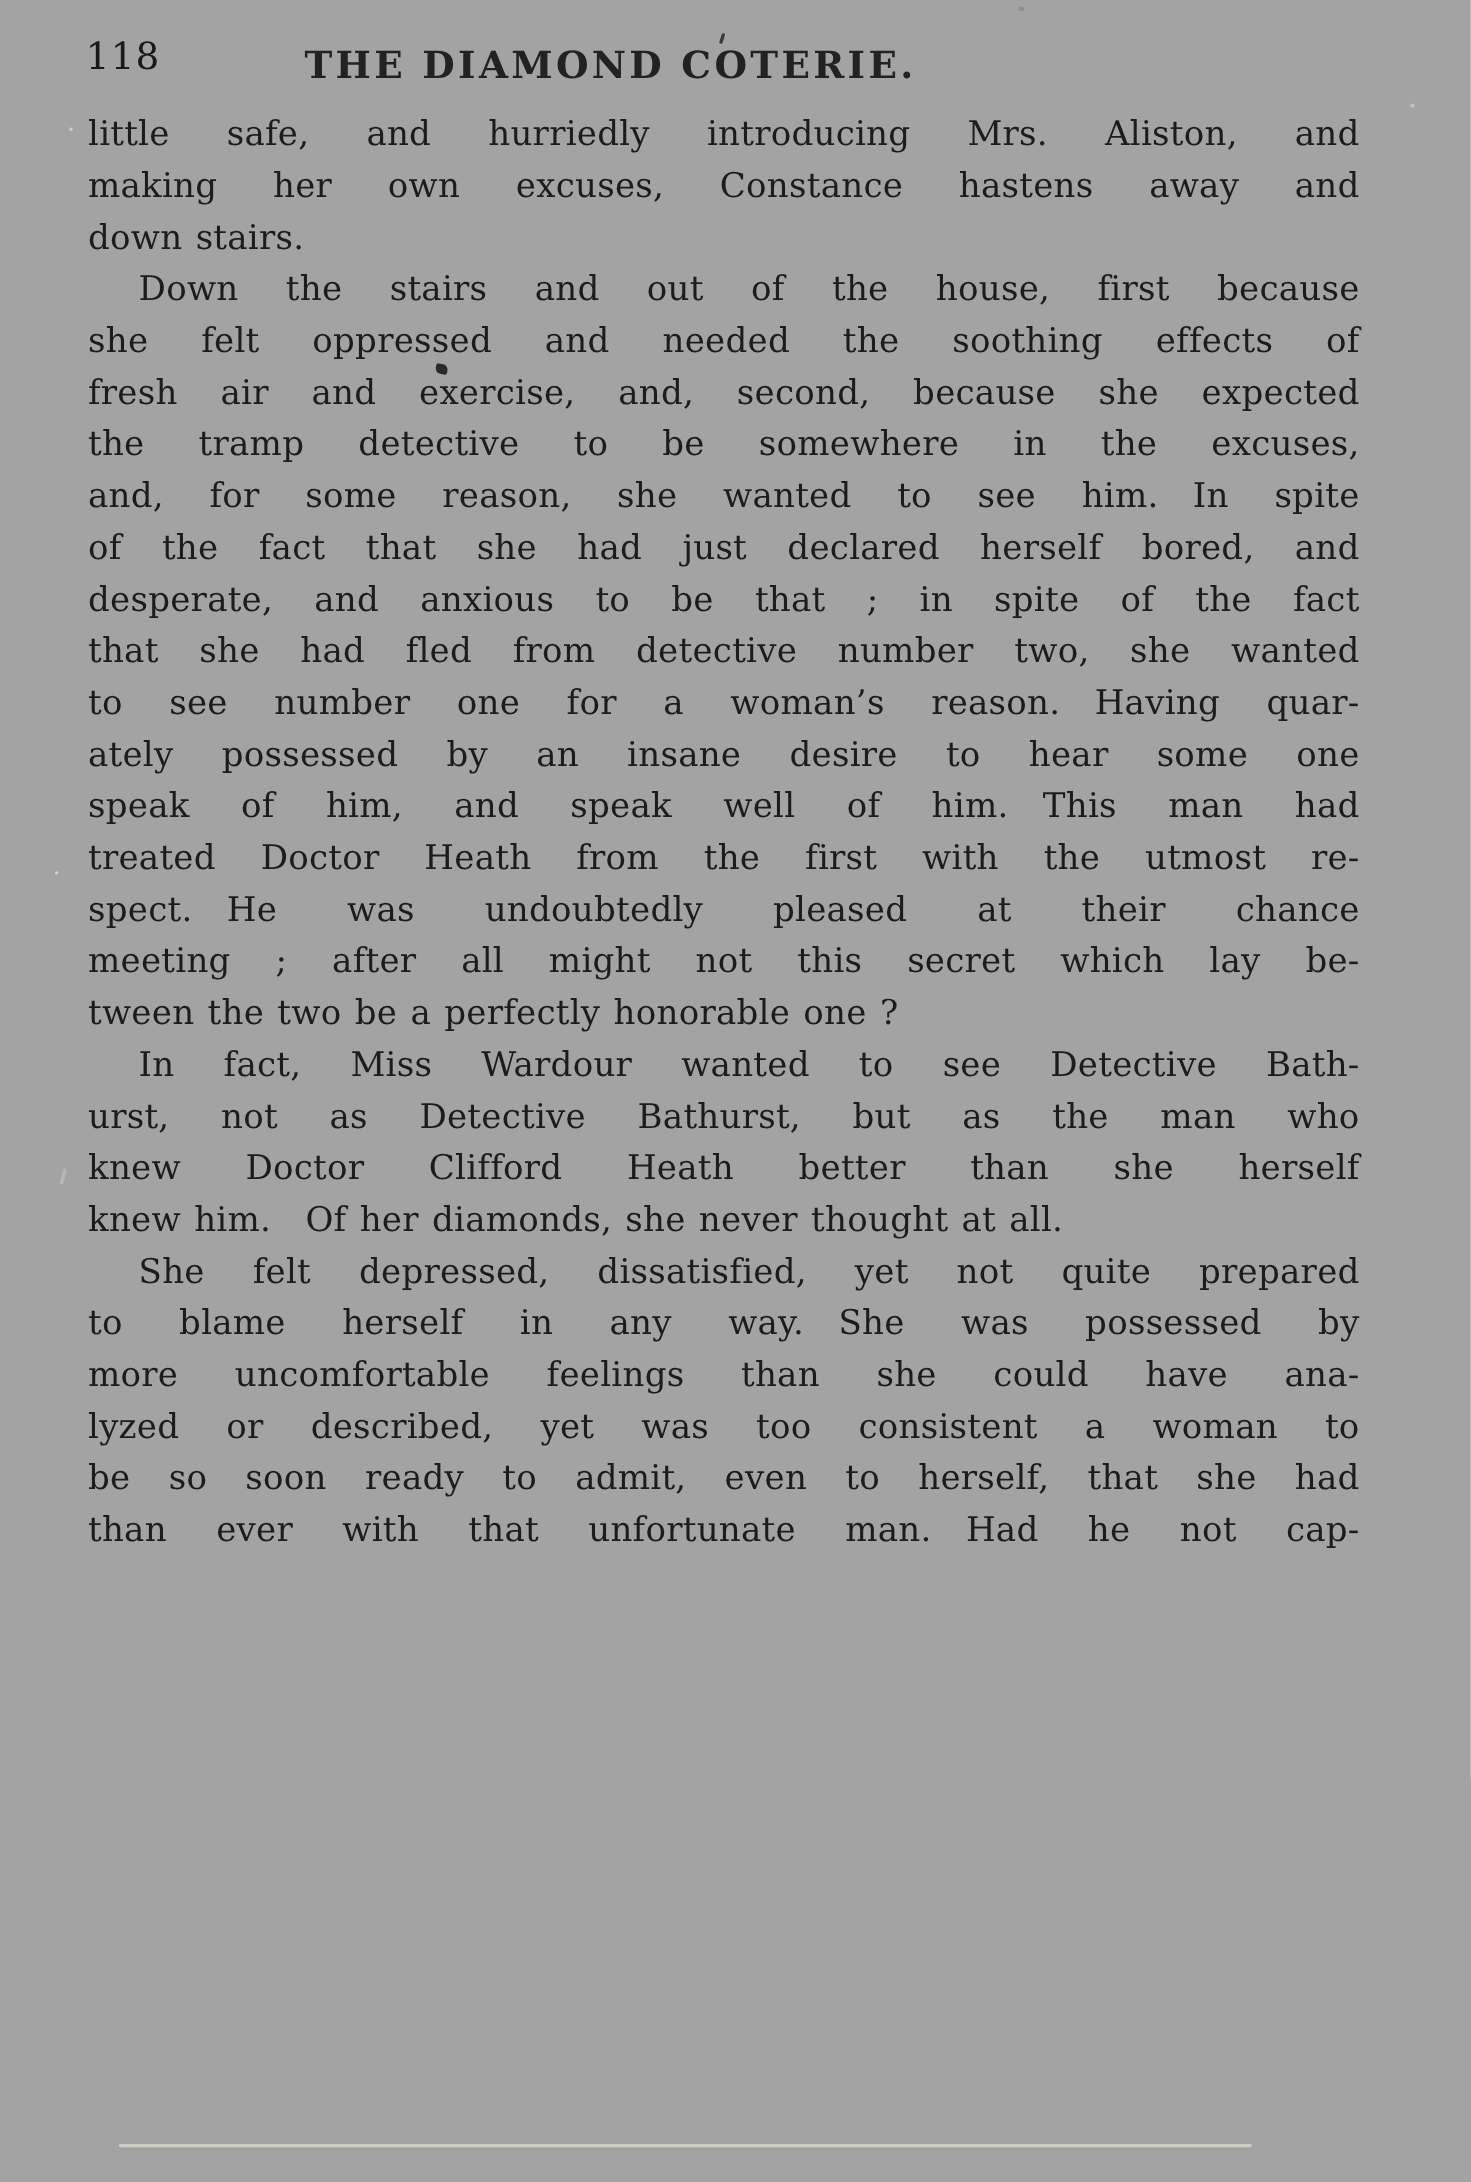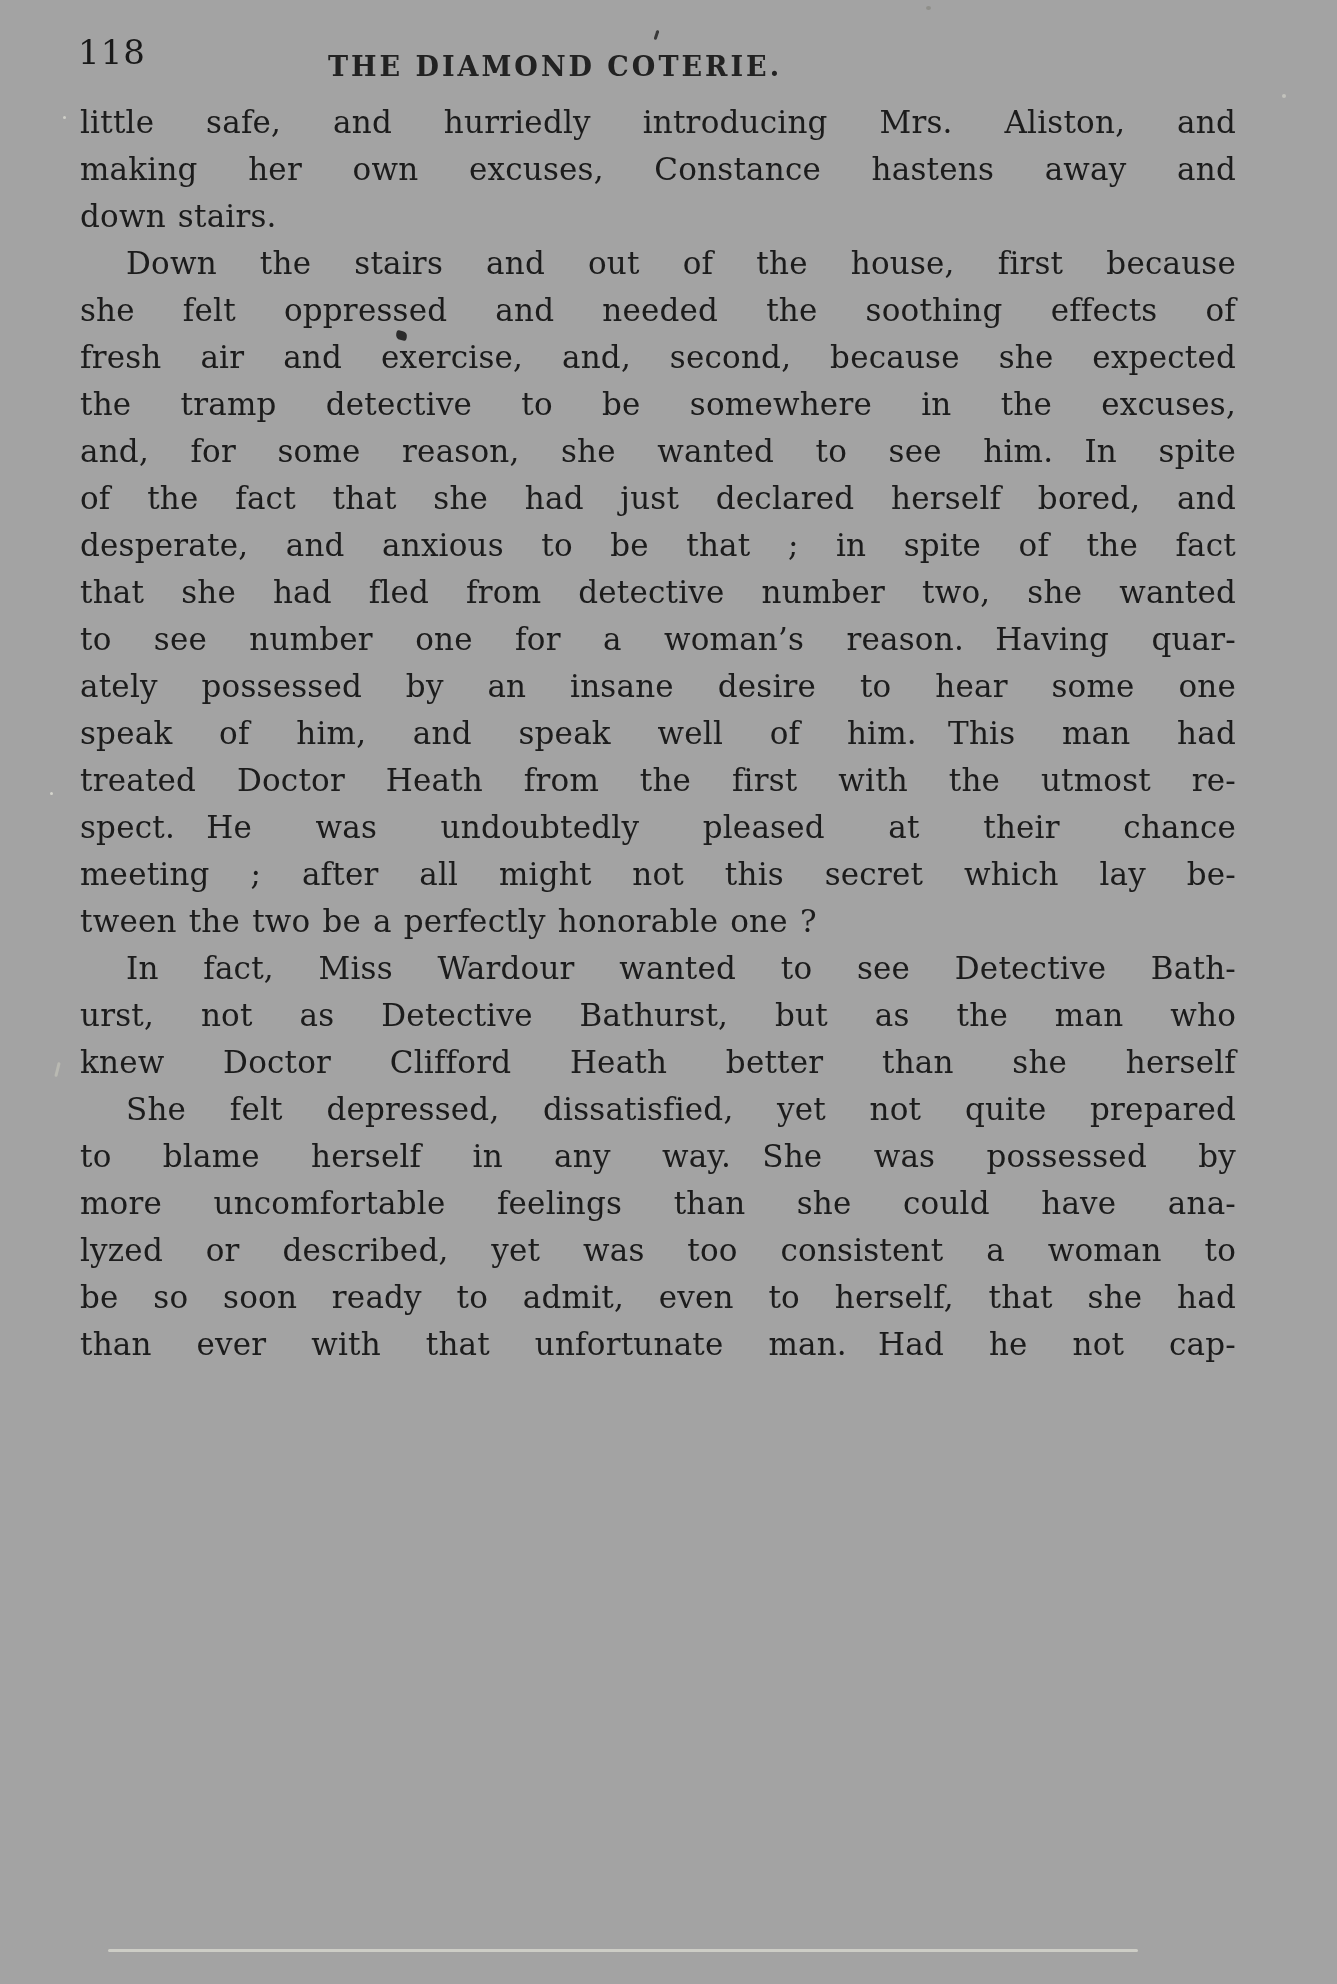--- a/index.html
+++ b/index.html
@@ -30,26 +30,25 @@
     top: 4px;
     font-size: 34px;
     letter-spacing: 1px;
     color: #191919;
   }
   .running-title {
     position: absolute;
     left: 477px;
     top: 12px;
     transform: translateX(-50%);
-    font-size: 27px;
+    font-size: 34px;
     letter-spacing: 3px;
     font-weight: 600;
     color: #222;
     white-space: nowrap;
-    margin-top: 11px;
   }
   
   .title-accent {
     position: absolute;
     left: 577px;
     top: 2px;
     width: 3px;
     height: 10px;
     background: #3a3a3a;
     transform: rotate(18deg);
@@ -113,20 +112,21 @@
       <div class="line">to see number one for a woman’s reason. Having quar-</div>
       <div class="line">ately possessed by an insane desire to hear some one</div>
       <div class="line">speak of him, and speak well of him. This man had</div>
       <div class="line">treated Doctor Heath from the first with the utmost re-</div>
       <div class="line">spect. He was undoubtedly pleased at their chance</div>
       <div class="line">meeting ; after all might not this secret which lay be-</div>
       <div class="line para-end">tween the two be a perfectly honorable one ?</div>
       <div class="line indent">In fact, Miss Wardour wanted to see Detective Bath-</div>
       <div class="line">urst, not as Detective Bathurst, but as the man who</div>
       <div class="line">knew Doctor Clifford Heath better than she herself</div>
+      <div class="line para-end">knew him. Of her diamonds, she never thought at all.</div>
       <div class="line indent">She felt depressed, dissatisfied, yet not quite prepared</div>
       <div class="line">to blame herself in any way. She was possessed by</div>
       <div class="line">more uncomfortable feelings than she could have ana-</div>
       <div class="line">lyzed or described, yet was too consistent a woman to</div>
       <div class="line">be so soon ready to admit, even to herself, that she had</div>
       <div class="line">than ever with that unfortunate man. Had he not cap-</div>
     </div>
 
   <div class="artifact a-dot-top"></div>
   <div class="artifact a-dot-right"></div>

